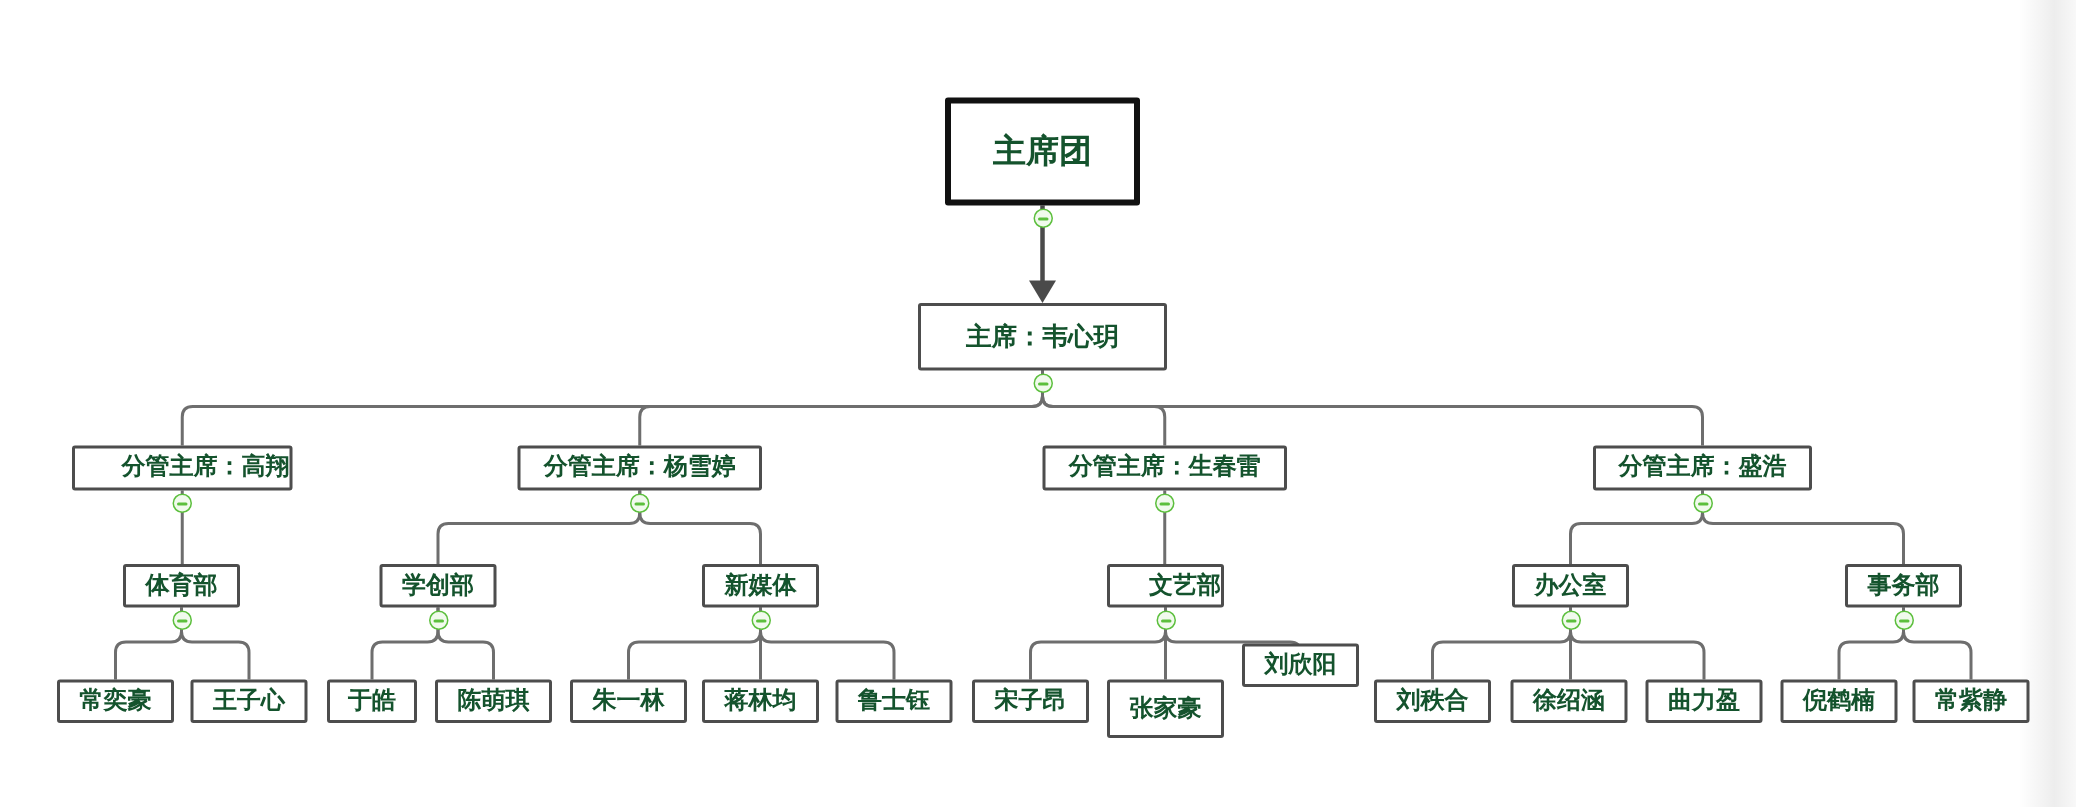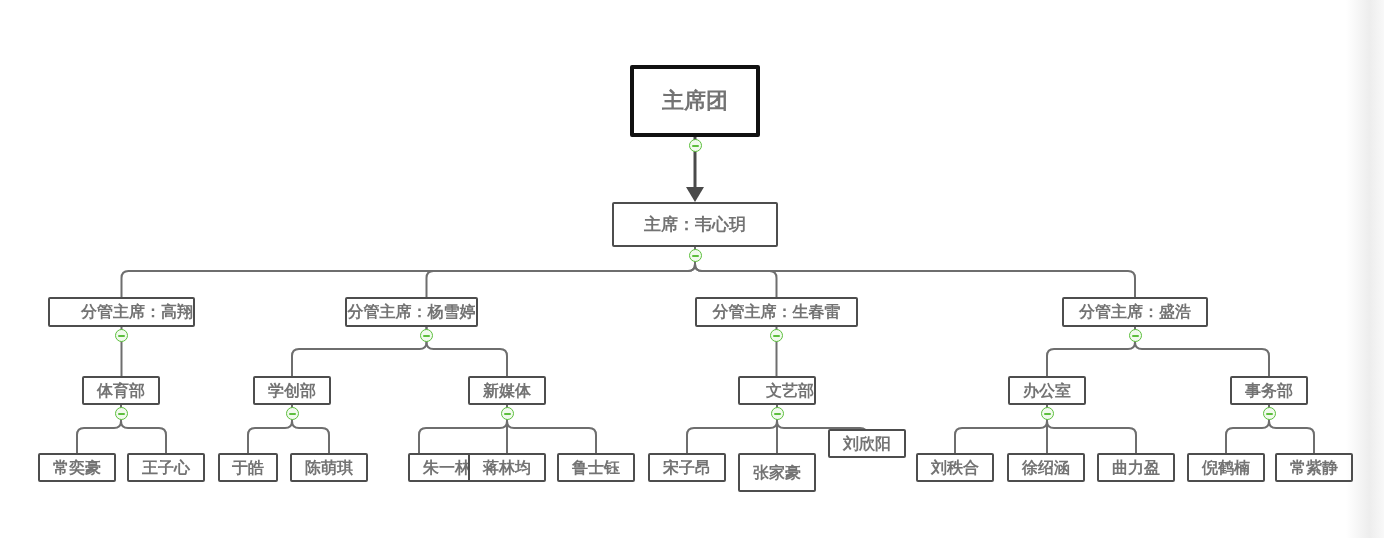--- a/index.html
+++ b/index.html
@@ -5,21 +5,21 @@
   * { margin:0; padding:0; box-sizing:border-box; }
   html,body { width:1384px; height:538px; overflow:hidden;
     font-family:"Liberation Sans","DejaVu Sans",sans-serif; background:#ffffff; }
   .canvas { position:absolute; left:0; top:0; width:1384px; height:538px; background:#ffffff; }
   svg.links { position:absolute; left:0; top:0; z-index:1; }
   .link { fill:none; stroke:#6e6e6e; stroke-width:2; }
   .arrow-line { fill:none; stroke:#4a4a4a; stroke-width:3; }
   .arrow-head { fill:#4a4a4a; stroke:none; }
   .node { position:absolute; z-index:2; display:flex; align-items:center; justify-content:center;
     background:#ffffff; border:2px solid #4d4d4d; border-radius:2px;
-    font-weight:bold; color:#737373; white-space:nowrap; cursor:default; }
+    font-weight:bold; color:#14532d; white-space:nowrap; cursor:default; }
   .node span { display:block; line-height:1; }
   .lv1 { border:4px solid #111111; font-size:22px; }
   .lv2 { font-size:17px; }
   .lv3, .lv4, .lv5 { font-size:16px; }
   .collapse-btn { position:absolute; z-index:3; width:13px; height:13px; border-radius:50%;
     background:#f1faed; border:1.5px solid #5cbf3d; display:flex; align-items:center;
     justify-content:center; cursor:pointer; }
   .collapse-btn .bar { width:7px; height:2px; background:#5cbf3d; border-radius:1px; }
   .edge-shade { position:absolute; top:0; right:0; width:38px; height:538px; z-index:4;
     pointer-events:none;
@@ -70,21 +70,21 @@
       </div>
       <div class="collapse-btn" style="left: 688.5px; top: 249px;">
         <div class="bar"></div>
       </div>
       <div class="node lv3" style="left: 48px; top: 297px; width: 147px; height: 30px; justify-content: flex-end;">
         <span>分管主席：高翔</span>
       </div>
       <div class="collapse-btn" style="left: 115px; top: 329px;">
         <div class="bar"></div>
       </div>
-      <div class="node lv3" style="left: 345px; top: 297px; width: 133px; height: 30px;">
+      <div class="node lv3" style="left: 345px; top: 297px; width: 163px; height: 30px;">
         <span>分管主席：杨雪婷</span>
       </div>
       <div class="collapse-btn" style="left: 420px; top: 329px;">
         <div class="bar"></div>
       </div>
       <div class="node lv3" style="left: 695px; top: 297px; width: 163px; height: 30px; align-items: center;">
         <span>分管主席：生春雷</span>
       </div>
       <div class="collapse-btn" style="left: 770px; top: 329px;">
         <div class="bar"></div>
@@ -136,21 +136,21 @@
       </div>
       <div class="node lv5" style="left: 127px; top: 453px; width: 78px; height: 29px;">
         <span>王子心</span>
       </div>
       <div class="node lv5" style="left: 218px; top: 453px; width: 60px; height: 29px;">
         <span>于皓</span>
       </div>
       <div class="node lv5" style="left: 290px; top: 453px; width: 78px; height: 29px;">
         <span>陈萌琪</span>
       </div>
-      <div class="node lv5" style="left: 380px; top: 453px; width: 78px; height: 29px; margin-left: 28px;">
+      <div class="node lv5" style="left: 380px; top: 453px; width: 78px; height: 29px;">
         <span>朱一林</span>
       </div>
       <div class="node lv5" style="left: 468px; top: 453px; width: 78px; height: 29px;">
         <span>蒋林均</span>
       </div>
       <div class="node lv5" style="left: 557px; top: 453px; width: 78px; height: 29px;">
         <span>鲁士钰</span>
       </div>
       <div class="node lv5" style="left: 648px; top: 453px; width: 78px; height: 29px;">
         <span>宋子昂</span>

